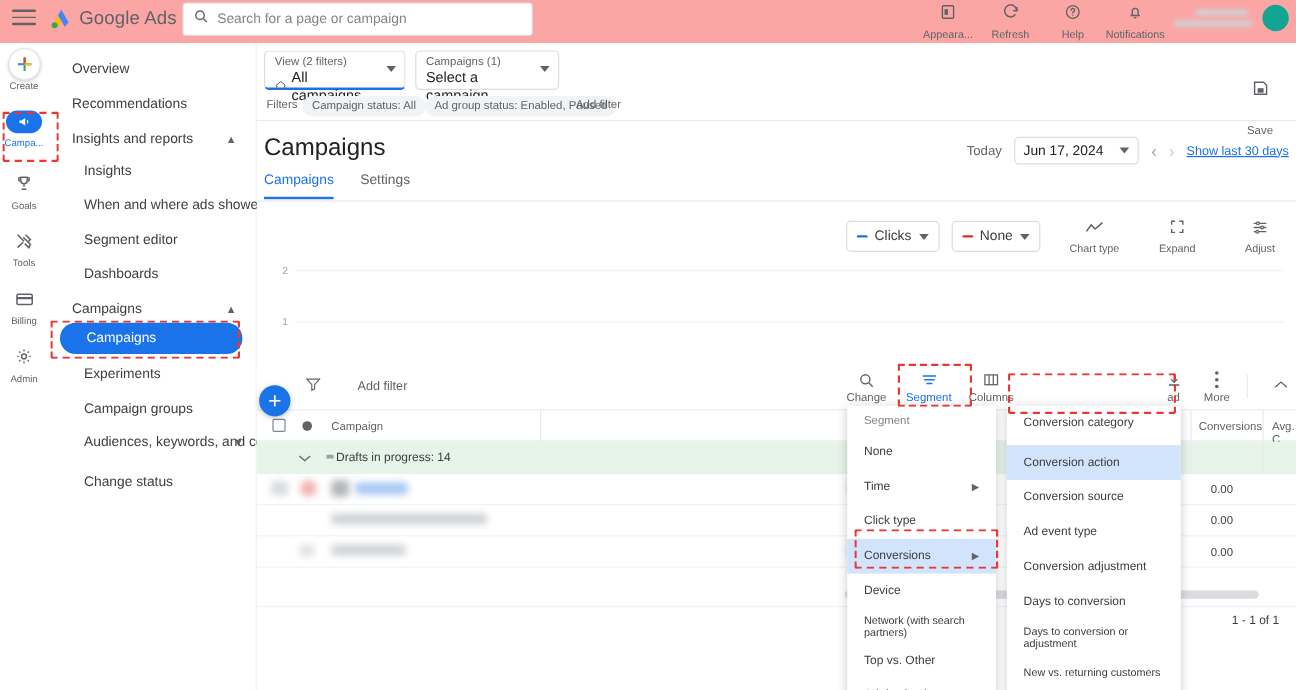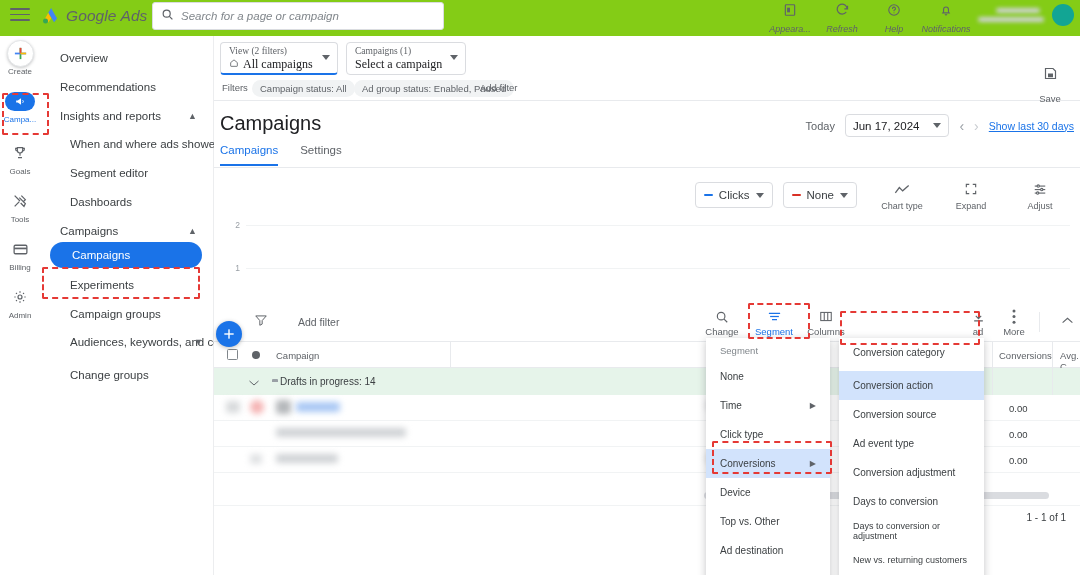--- a/index.html
+++ b/index.html
@@ -6,21 +6,21 @@
   html, body {
     width: 1080px; height: 575px;
     font-family: "Liberation Sans", sans-serif;
     background: #ffffff;
     overflow: hidden;
     color: #3c4043;
   }
   #app { position: relative; width: 1080px; height: 575px; background: #fff; }
 
   
-  .topbar { position: absolute; left: 0; top: 0; width: 1080px; height: 36px; background: #84cc16; font-style: italic; }
+  .topbar { position: absolute; left: 0; top: 0; width: 1080px; height: 36px; background: #fca5a5; }
   .hamburger { position: absolute; left: 10px; top: 8px; width: 20px; height: 16px; cursor: pointer; }
   .hamburger span { display: block; height: 1.6px; background: #5f6368; margin-bottom: 4px; border-radius: 1px; }
   .ads-logo { position: absolute; left: 40px; top: 6px; display: flex; align-items: center; gap: 6px; }
   .ads-mark { width: 20px; height: 20px; position: relative; }
   .brand { font-size: 15.5px; color: #5f6368; letter-spacing: .1px; white-space: nowrap; }
   .brand b { font-weight: 400; color: #5f6368; }
   .searchbox {
     position: absolute; left: 152px; top: 2px; width: 292px; height: 28px;
     border: 1px solid #dadce0; border-radius: 3px; background: #fff;
     display: flex; align-items: center; padding: 0 8px; gap: 7px;
@@ -52,54 +52,54 @@
   .nav-row.two { height: 34px; line-height: 13px; align-items: center; }
   .nav-pill {
     margin-left: 10px; width: 152px; height: 26px; border-radius: 13px;
     background: #1a73e8; color: #fff; font-size: 11.5px; display: flex; align-items: center; padding-left: 22px; cursor: pointer;
   }
   .chev { font-size: 9px; color: #5f6368; }
 
   
   .content { position: absolute; left: 214px; top: 36px; width: 866px; height: 539px; background: #fff; }
 
-  .viewbar { position: relative; height: 42px; font-family: Liberation Serif, serif; }
+  .viewbar { position: relative; height: 42px; }
   .vsel {
     position: absolute; top: 6px; height: 33px; border: 1px solid #dadce0; border-radius: 4px;
     background: #fff; padding: 3px 22px 0 8px; cursor: pointer;
   }
   .vsel .cap { font-size: 9.5px; color: #5f6368; line-height: 11px; }
   .vsel .val { font-size: 12px; color: #202124; line-height: 15px; display:flex; align-items:center; gap:4px; }
   .vsel .ar { position: absolute; right: 7px; top: 12px; border-left: 4px solid transparent; border-right: 4px solid transparent; border-top: 5px solid #5f6368; }
   .vsel.active { border-bottom: 2px solid #1a73e8; }
 
   .filterbar { position: relative; height: 22px; padding-left: 0; }
   .filterbar .lbl { position: absolute; left: 8px; top: 4px; font-size: 9.5px; color: #5f6368; }
   .chipf { position: absolute; top: 2px; font-size: 9.5px; color: #5f6368; background: #f1f3f4; border-radius: 10px; padding: 3px 8px; cursor: pointer; }
   .addf { position: absolute; top: 4px; font-size: 9.5px; color: #5f6368; cursor: pointer; }
   .hr { position: absolute; left: 0; right: 0; height: 1px; background: #e8eaed; }
 
   .savebtn { position: absolute; right: 8px; top: 30px; width: 44px; text-align: center; cursor: pointer; }
-  .savebtn .t { font-size: 9.5px; color: #5f6368; margin-top: 8px; }
+  .savebtn .t { font-size: 9.5px; color: #5f6368; margin-top: 18px; }
 
   .ptitle { position: absolute; left: 6px; top: 76px; font-size: 20px; color: #202124; font-weight: 400; }
   .tabs { position: absolute; left: 6px; top: 108px; display: flex; gap: 22px; }
   .tab { font-size: 11.5px; color: #5f6368; padding-bottom: 8px; cursor: pointer; }
   .tab.on { color: #1a73e8; border-bottom: 2.5px solid #1a73e8; }
   .tabline { position: absolute; left: 0; right: 0; top: 131px; height: 1px; background: #e8eaed; }
 
   .datebar { position: absolute; right: 6px; top: 78px; display: flex; align-items: center; gap: 10px; }
   .datebar .today { font-size: 11px; color: #5f6368; }
   .datepick { border: 1px solid #dadce0; border-radius: 4px; height: 23px; display: flex; align-items: center; padding: 0 7px; gap: 14px; font-size: 11.5px; color: #202124; cursor: pointer; }
   .navarrow { font-size: 14px; color: #9aa0a6; cursor: pointer; }
   .link { font-size: 10.5px; color: #1a73e8; cursor: pointer; text-decoration: underline; }
 
   
   .chartwrap { position: absolute; left: 0; top: 140px; width: 866px; height: 162px; background: #fff; }
-  .metricbar { position: absolute; right: 16px; top: 6px; display: flex; align-items: flex-start; gap: 10px; padding-left: 12px; }
+  .metricbar { position: absolute; right: 6px; top: 6px; display: flex; align-items: center; gap: 10px; padding-left: 12px; }
   .mchip { border: 1px solid #dadce0; border-radius: 4px; height: 26px; display: flex; align-items: center; gap: 6px; padding: 0 8px; font-size: 11.5px; color: #3c4043; cursor: pointer; }
   .dash { width: 9px; height: 2.5px; border-radius: 2px; }
   .tricon { width: 48px; text-align: center; cursor: pointer; margin-left: 11px; }
   .tricon .t { font-size: 9px; color: #5f6368; margin-top: 1px; }
   .plot { position: absolute; left: 12px; top: 48px; right: 10px; height: 100px; }
   .ytick { position: absolute; left: 0; font-size: 8.5px; color: #9aa0a6; width: 14px; text-align: right; }
   .gline { position: absolute; left: 20px; right: 0; height: 1px; background: #f1f3f4; }
   .axis { position: absolute; left: 20px; right: 0; height: 1px; background: #bdc1c6; }
   .dot { position: absolute; width: 4px; height: 4px; border-radius: 50%; background: #1a73e8; }
   .xlab { position: absolute; font-size: 8px; color: #9aa0a6; }
@@ -300,20 +300,23 @@
     <div class="nav-row">
       <span>Overview</span>
     </div>
     <div class="nav-row" style="margin-top:6px">
       <span>Recommendations</span>
     </div>
     <div class="nav-row grp" style="margin-top:6px">
       <span>Insights and reports</span>
       <span class="chev">▲</span>
     </div>
+    <div class="nav-row sub" style="margin-top:4px">
+      <span>Insights</span>
+    </div>
     <div class="nav-row sub two">
       <span style="display:block;width:92px">When and where ads showed</span>
     </div>
     <div class="nav-row sub">
       <span>Segment editor</span>
     </div>
     <div class="nav-row sub" style="margin-top:6px">
       <span>Dashboards</span>
     </div>
     <div class="nav-row grp" style="margin-top:6px">
@@ -327,21 +330,21 @@
       <span>Experiments</span>
     </div>
     <div class="nav-row sub" style="margin-top:6px">
       <span>Campaign groups</span>
     </div>
     <div class="nav-row sub two grp" style="padding-right:10px">
       <span style="display:block;width:106px">Audiences, keywords, and content</span>
       <span class="chev">▼</span>
     </div>
     <div class="nav-row sub" style="margin-top:4px">
-      <span>Change groups</span>
+      <span>Change status</span>
     </div>
   </div>
 
   <div class="content">
 
     <div class="viewbar">
       <div class="vsel active" style="left:6px; width:118px;">
         <div class="cap">View (2 filters)</div>
         <div class="val">
           <span>
@@ -601,20 +604,23 @@
       <div class="mi big">
         <span>Click type</span>
       </div>
       <div class="mi big on">
         <span>Conversions</span>
         <span class="ar">▶</span>
       </div>
       <div class="mi big">
         <span>Device</span>
       </div>
+      <div class="mi big" style="font-size:9px">
+        <span>Network (with search partners)</span>
+      </div>
       <div class="mi big">
         <span>Top vs. Other</span>
       </div>
       <div class="mi big">
         <span>Ad destination</span>
       </div>
     </div>
 
     <div class="menu" style="left:625px; top:302px; width:145px; height:273px;">
       <div class="mi big">

